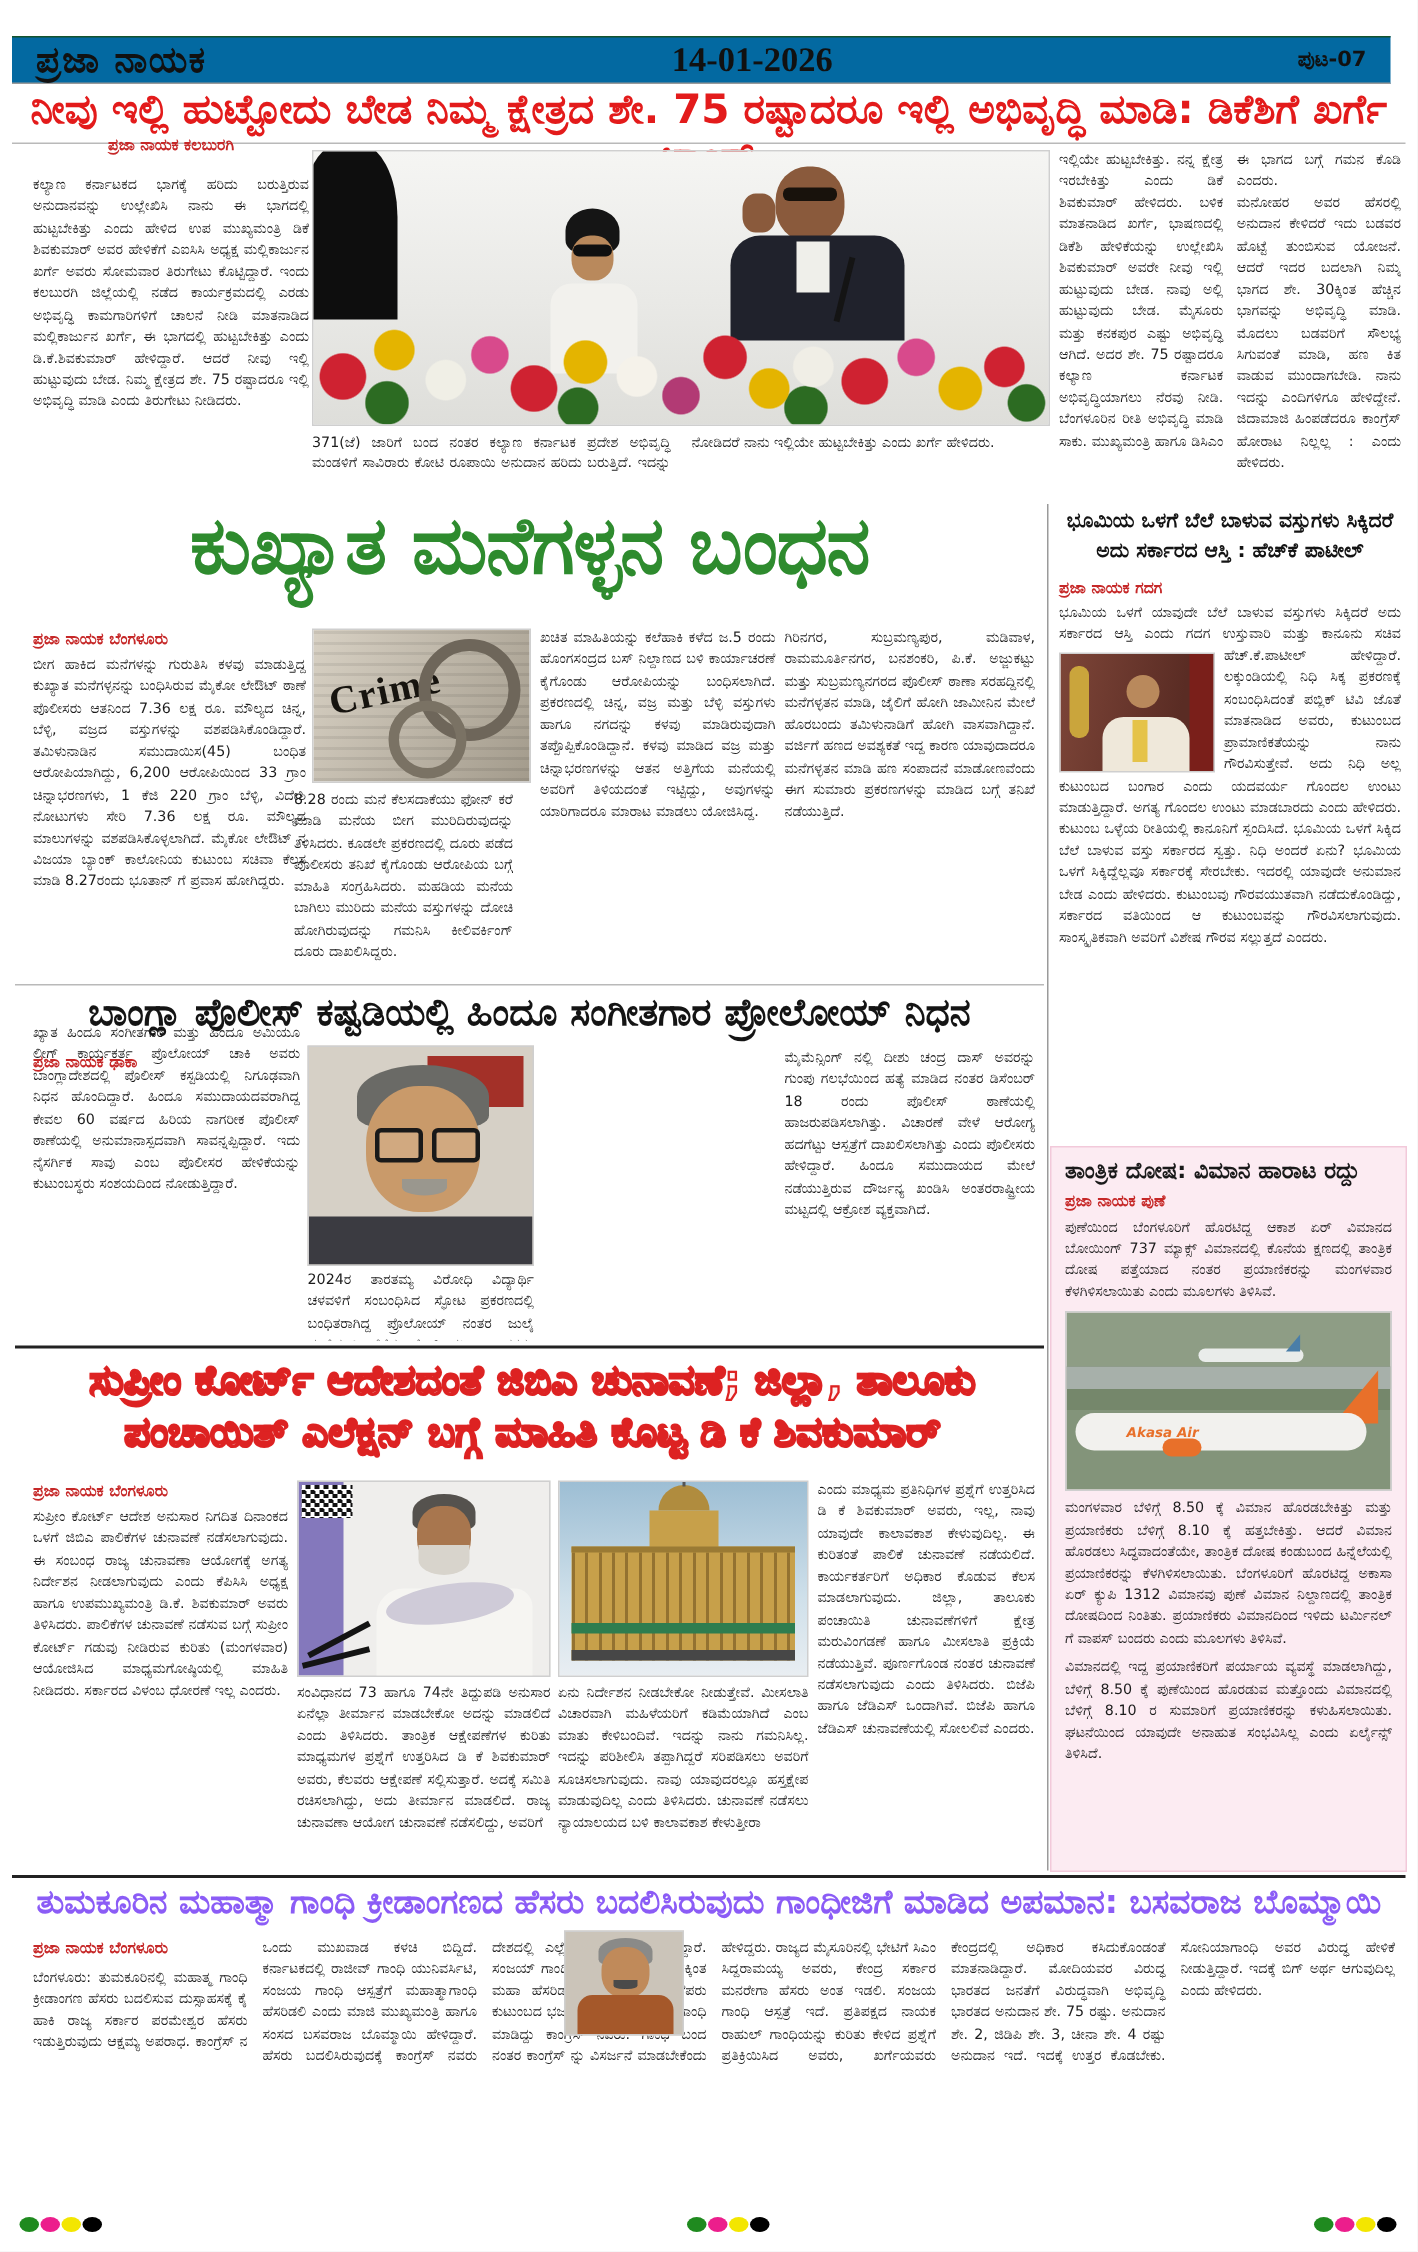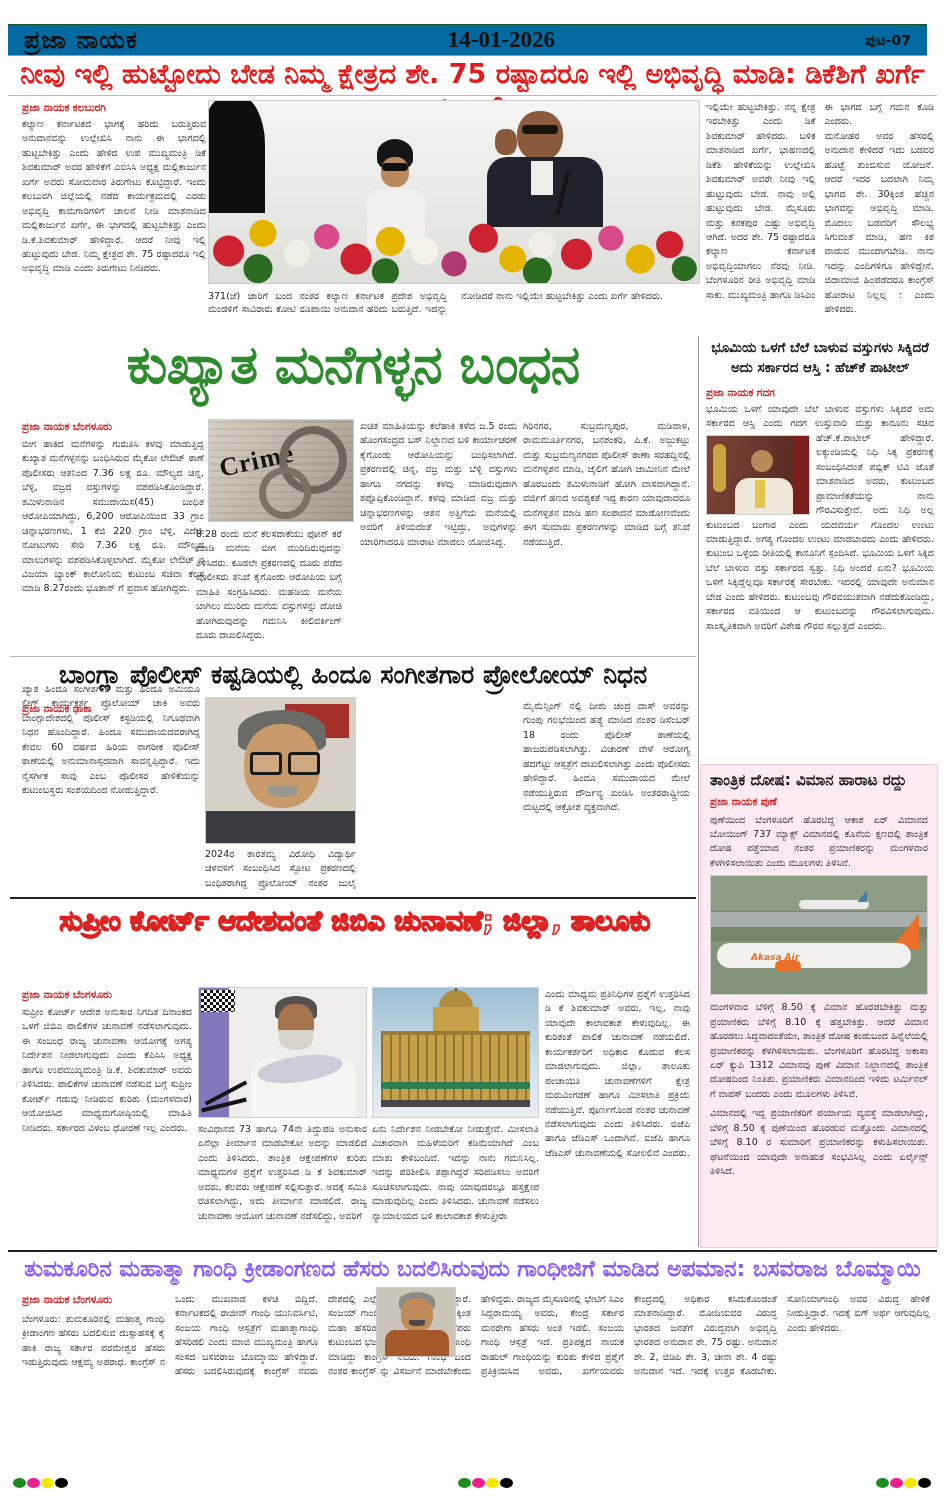--- a/index.html
+++ b/index.html
@@ -133,21 +133,21 @@
 
   <div class="abs masthead">
     <span class="paper-name">ಪ್ರಜಾ ನಾಯಕ</span>
     <span class="edition-date">14-01-2026</span>
     <span class="page-no">ಪುಟ-07</span>
   </div>
 
   <div class="abs hl-red" style="left:8px;top:58px;width:929px;">ನೀವು ಇಲ್ಲಿ ಹುಟ್ಟೋದು ಬೇಡ ನಿಮ್ಮ ಕ್ಷೇತ್ರದ ಶೇ. 75 ರಷ್ಟಾದರೂ ಇಲ್ಲಿ ಅಭಿವೃದ್ಧಿ ಮಾಡಿ: ಡಿಕೆಶಿಗೆ ಖರ್ಗೆ ಟಾಂಗ್</div>
   <div class="rule" style="left:8px;top:95px;width:929px;"></div>
 
-  <div class="abs byline" style="left:22px;top:101px;width:184px;">ಪ್ರಜಾ ನಾಯಕ ಕಲಬುರಗಿ</div>
+  <div class="abs byline" style="left:22px;top:91px;width:184px;text-align:center;">ಪ್ರಜಾ ನಾಯಕ ಕಲಬುರಗಿ</div>
   <div class="abs col" style="left:22px;top:117px;width:184px;height:216px;">ಕಲ್ಯಾಣ ಕರ್ನಾಟಕದ ಭಾಗಕ್ಕೆ ಹರಿದು ಬರುತ್ತಿರುವ ಅನುದಾನವನ್ನು ಉಲ್ಲೇಖಿಸಿ ನಾನು ಈ ಭಾಗದಲ್ಲಿ ಹುಟ್ಟಬೇಕಿತ್ತು ಎಂದು ಹೇಳಿದ ಉಪ ಮುಖ್ಯಮಂತ್ರಿ ಡಿಕೆ ಶಿವಕುಮಾರ್ ಅವರ ಹೇಳಿಕೆಗೆ ಎಐಸಿಸಿ ಅಧ್ಯಕ್ಷ ಮಲ್ಲಿಕಾರ್ಜುನ ಖರ್ಗೆ ಅವರು ಸೋಮವಾರ ತಿರುಗೇಟು ಕೊಟ್ಟಿದ್ದಾರೆ. ಇಂದು ಕಲಬುರಗಿ ಜಿಲ್ಲೆಯಲ್ಲಿ ನಡೆದ ಕಾರ್ಯಕ್ರಮದಲ್ಲಿ ಎರಡು ಅಭಿವೃದ್ಧಿ ಕಾಮಗಾರಿಗಳಿಗೆ ಚಾಲನೆ ನೀಡಿ ಮಾತನಾಡಿದ ಮಲ್ಲಿಕಾರ್ಜುನ ಖರ್ಗೆ, ಈ ಭಾಗದಲ್ಲಿ ಹುಟ್ಟಬೇಕಿತ್ತು ಎಂದು ಡಿ.ಕೆ.ಶಿವಕುಮಾರ್ ಹೇಳಿದ್ದಾರೆ. ಆದರೆ ನೀವು ಇಲ್ಲಿ ಹುಟ್ಟುವುದು ಬೇಡ. ನಿಮ್ಮ ಕ್ಷೇತ್ರದ ಶೇ. 75 ರಷ್ಟಾದರೂ ಇಲ್ಲಿ ಅಭಿವೃದ್ಧಿ ಮಾಡಿ ಎಂದು ತಿರುಗೇಟು ನೀಡಿದರು.</div>
 
   <div class="photo ph-stage" style="left:208px;top:100px;width:492px;height:184px;">
     <div class="sil-left"></div>
     <div class="aide-hair"></div>
     <div class="aide-face"></div>
     <div class="aide-shade"></div>
     <div class="aide-body"></div>
     <div class="main-hand"></div>
     <div class="main-face"></div>
@@ -207,20 +207,21 @@
     <div class="sg-gl2"></div>
     <div class="sg-mo"></div>
     <div class="sg-shirt"></div>
   </div>
   <div class="abs col" style="left:205px;top:847px;width:151px;height:47px;">2024ರ ತಾರತಮ್ಯ ವಿರೋಧಿ ವಿದ್ಯಾರ್ಥಿ ಚಳವಳಿಗೆ ಸಂಬಂಧಿಸಿದ ಸ್ಫೋಟ ಪ್ರಕರಣದಲ್ಲಿ ಬಂಧಿತರಾಗಿದ್ದ ಪ್ರೊಲೋಯ್ ನಂತರ ಜುಲೈ ದಂಗೆಯಾಗಿ ಬೆಳೆದು ಶೇಖ್ ಹಸೀನಾ ಅವರನ್ನು ಪ್ರಧಾನಿ ಹುದ್ದೆಯಿಂದ ಪದಚ್ಯುತಗೊಳಿಸಲು ಕಾರಣರಾಗಿದ್ದರು. ನಿನ್ನೆ ರಾತ್ರಿ ಪೊಲೀಸ್ ವಶದಲ್ಲಿದ್ದ ವೇಳೆ ಸಾವನ್ನಪ್ಪಿದ್ದಾರೆ. ಪಶ್ಚಿಮ ಪಬ್ನಾ ಘಟಕದ ಸಾಂಸ್ಕೃತಿ-</div>
   <div class="abs col" style="left:523px;top:699px;width:167px;height:195px;">ಮೈಮೆನ್ಸಿಂಗ್ ನಲ್ಲಿ ದೀಶು ಚಂದ್ರ ದಾಸ್ ಅವರನ್ನು ಗುಂಪು ಗಲಭೆಯಿಂದ ಹತ್ಯೆ ಮಾಡಿದ ನಂತರ ಡಿಸೆಂಬರ್ 18 ರಂದು ಪೊಲೀಸ್ ಠಾಣೆಯಲ್ಲಿ ಹಾಜರುಪಡಿಸಲಾಗಿತ್ತು. ವಿಚಾರಣೆ ವೇಳೆ ಆರೋಗ್ಯ ಹದಗೆಟ್ಟು ಆಸ್ಪತ್ರೆಗೆ ದಾಖಲಿಸಲಾಗಿತ್ತು ಎಂದು ಪೊಲೀಸರು ಹೇಳಿದ್ದಾರೆ. ಹಿಂದೂ ಸಮುದಾಯದ ಮೇಲೆ ನಡೆಯುತ್ತಿರುವ ದೌರ್ಜನ್ಯ ಖಂಡಿಸಿ ಅಂತರರಾಷ್ಟ್ರೀಯ ಮಟ್ಟದಲ್ಲಿ ಆಕ್ರೋಶ ವ್ಯಕ್ತವಾಗಿದೆ.</div>
 
   <div class="rule-dark" style="left:10px;top:897px;width:686px;"></div>
   <div class="abs hl-outline" style="left:20px;top:903px;width:670px;">
     <div>ಸುಪ್ರೀಂ ಕೋರ್ಟ್ ಆದೇಶದಂತೆ ಜಿಬಿಎ ಚುನಾವಣೆ; ಜಿಲ್ಲಾ, ತಾಲೂಕು</div>
+    <div>ಪಂಚಾಯಿತ್ ಎಲೆಕ್ಷನ್ ಬಗ್ಗೆ ಮಾಹಿತಿ ಕೊಟ್ಟ ಡಿ ಕೆ ಶಿವಕುಮಾರ್</div>
   </div>
   <div class="abs byline" style="left:22px;top:988px;width:170px;">ಪ್ರಜಾ ನಾಯಕ ಬೆಂಗಳೂರು</div>
   <div class="abs col" style="left:22px;top:1005px;width:170px;height:241px;">ಸುಪ್ರೀಂ ಕೋರ್ಟ್ ಆದೇಶ ಅನುಸಾರ ನಿಗದಿತ ದಿನಾಂಕದ ಒಳಗೆ ಜಿಬಿಎ ಪಾಲಿಕೆಗಳ ಚುನಾವಣೆ ನಡೆಸಲಾಗುವುದು. ಈ ಸಂಬಂಧ ರಾಜ್ಯ ಚುನಾವಣಾ ಆಯೋಗಕ್ಕೆ ಅಗತ್ಯ ನಿರ್ದೇಶನ ನೀಡಲಾಗುವುದು ಎಂದು ಕೆಪಿಸಿಸಿ ಅಧ್ಯಕ್ಷ ಹಾಗೂ ಉಪಮುಖ್ಯಮಂತ್ರಿ ಡಿ.ಕೆ. ಶಿವಕುಮಾರ್ ಅವರು ತಿಳಿಸಿದರು. ಪಾಲಿಕೆಗಳ ಚುನಾವಣೆ ನಡೆಸುವ ಬಗ್ಗೆ ಸುಪ್ರೀಂ ಕೋರ್ಟ್ ಗಡುವು ನೀಡಿರುವ ಕುರಿತು (ಮಂಗಳವಾರ) ಆಯೋಜಿಸಿದ ಮಾಧ್ಯಮಗೋಷ್ಠಿಯಲ್ಲಿ ಮಾಹಿತಿ ನೀಡಿದರು. ಸರ್ಕಾರದ ವಿಳಂಬ ಧೋರಣೆ ಇಲ್ಲ ಎಂದರು.</div>
   <div class="photo ph-dks" style="left:198px;top:987px;width:169px;height:131px;">
     <div class="dk-band"></div>
     <div class="dk-qr"></div>
     <div class="dk-hair"></div>
     <div class="dk-face"></div>
     <div class="dk-beard"></div>
     <div class="dk-body"></div>

